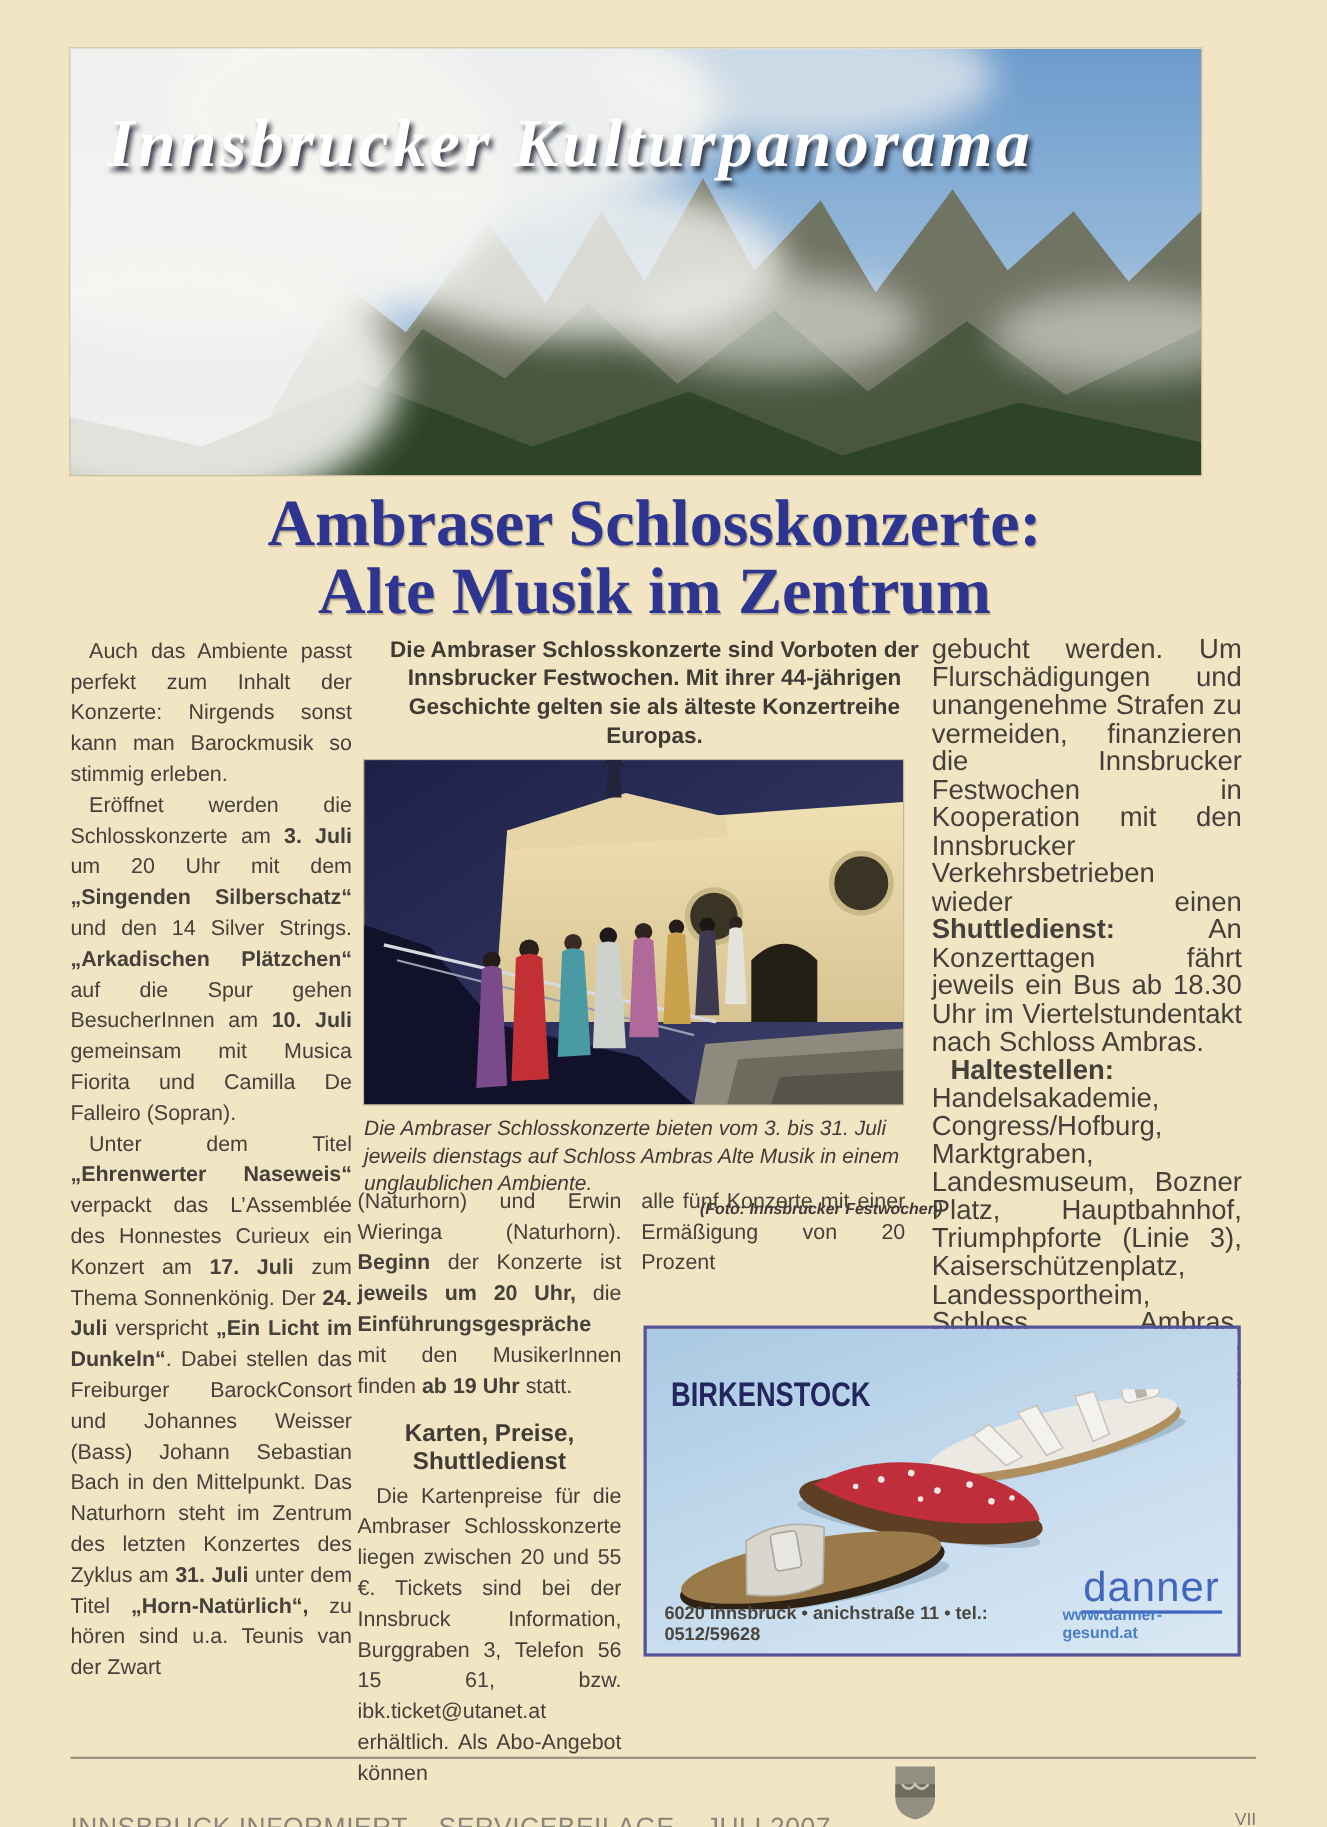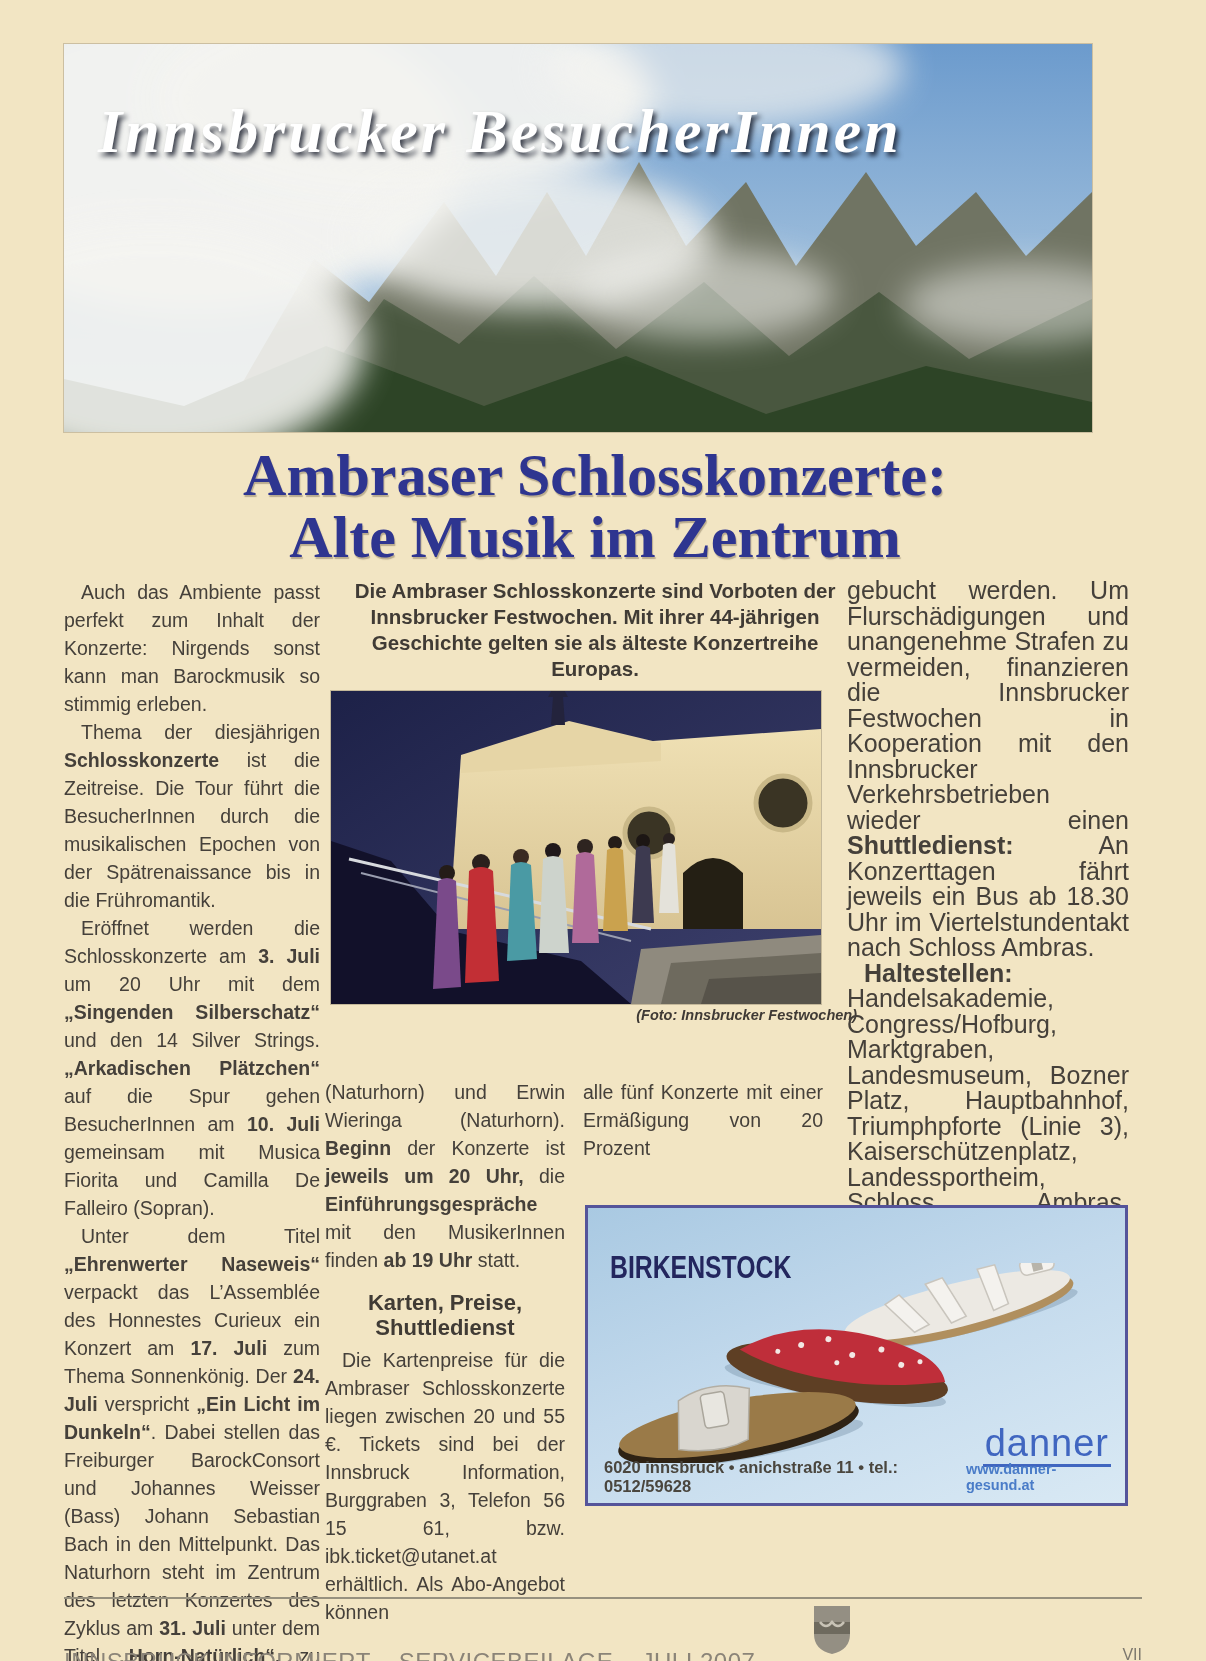--- a/index.html
+++ b/index.html
@@ -78,28 +78,27 @@
       <g fill="#f4f4f1">
         <ellipse cx="130" cy="110" rx="270" ry="160" filter="url(#soft)" opacity=".98"></ellipse>
         <ellipse cx="340" cy="55" rx="250" ry="105" filter="url(#soft)" opacity=".95"></ellipse>
         <ellipse cx="90" cy="300" rx="210" ry="120" filter="url(#soft)" opacity=".9"></ellipse>
         <ellipse cx="470" cy="195" rx="180" ry="70" filter="url(#soft)" opacity=".8"></ellipse>
         <ellipse cx="660" cy="25" rx="180" ry="60" filter="url(#soft)" opacity=".7"></ellipse>
         <ellipse cx="640" cy="250" rx="130" ry="45" filter="url(#soft)" opacity=".55"></ellipse>
         <ellipse cx="960" cy="260" rx="120" ry="40" filter="url(#soft)" opacity=".5"></ellipse>
       </g>
     </svg>
-    <div class="header-title">Innsbrucker BesucherInnen</div>
+    <div class="header-title">Innsbrucker Kulturpanorama</div>
   </div>
 
   <h1 class="headline"><span>Ambraser Schlosskonzerte:</span><br><span>Alte Musik im Zentrum</span></h1>
 
   <div class="col col-left">
     <p class="para indent"><span>Auch das Ambiente passt perfekt zum Inhalt der Konzerte: Nirgends sonst kann man Barockmusik so stimmig erleben.</span></p>
-    <p class="para indent"><span>Thema der diesjährigen </span><b>Schlosskonzerte</b><span> ist die Zeitreise. Die Tour führt die BesucherInnen durch die musikalischen Epochen von der Spätrenaissance bis in die Frühromantik.</span></p>
     <p class="para indent"><span>Eröffnet werden die Schlosskonzerte am </span><b>3. Juli</b><span> um 20 Uhr mit dem </span><b>„Singenden Silberschatz“</b><span> und den 14 Silver Strings. </span><b>„Arkadischen Plätzchen“</b><span> auf die Spur gehen BesucherInnen am </span><b>10. Juli</b><span> gemeinsam mit Musica Fiorita und Camilla De Falleiro (Sopran).</span></p>
     <p class="para indent"><span>Unter dem Titel </span><b>„Ehrenwerter Naseweis“</b><span> verpackt das L’Assemblée des Honnestes Curieux ein Konzert am </span><b>17. Juli</b><span> zum Thema Sonnenkönig. Der </span><b>24. Juli</b><span> verspricht </span><b>„Ein Licht im Dunkeln“</b><span>. Dabei stellen das Freiburger BarockConsort und Johannes Weisser (Bass) Johann Sebastian Bach in den Mittelpunkt. Das Naturhorn steht im Zentrum des letzten Konzertes des Zyklus am </span><b>31. Juli</b><span> unter dem Titel </span><b>„Horn-Natürlich“,</b><span> zu hören sind u.a. Teunis van der Zwart</span></p>
   </div>
 
   <div class="col mid-top">
     <p class="intro">Die Ambraser Schlosskonzerte sind Vorboten der Innsbrucker Festwochen. Mit ihrer 44-jährigen Geschichte gelten sie als älteste Konzertreihe Europas.</p>
     <div class="photo">
       <svg viewBox="0 0 490 313" preserveAspectRatio="none" aria-hidden="true">
         <defs>
           <linearGradient id="nightsky" x1="0" y1="0" x2="1" y2="1">
@@ -147,20 +146,21 @@
             <path d="M276,159 Q284,154 292,159 L297,240 L272,240 Z" fill="#caa24e"></path>
           <circle cx="312" cy="150" r="7" fill="#1c1614"></circle>
             <path d="M305,157 Q312,152 319,157 L323,232 L301,232 Z" fill="#3d3a50"></path>
           <circle cx="338" cy="148" r="6" fill="#2a2220"></circle>
             <path d="M332,154 Q338,150 344,154 L348,222 L328,222 Z" fill="#e4e2da"></path>
           <circle cx="116" cy="182" r="8" fill="#241c18"></circle>
             <path d="M107,190 Q116,184 125,190 L130,296 L102,298 Z" fill="#7a4a8a"></path>
         </g>
       </svg>
     </div>
+    <p class="caption">Die Ambraser Schlosskonzerte bieten vom 3. bis 31. Juli jeweils dienstags auf Schloss Ambras Alte Musik in einem unglaublichen Ambiente.</p>
     <p class="credit">(Foto: Innsbrucker Festwochen)</p>
   </div>
 
   <div class="col col-midA">
     <p class="para"><span>(Naturhorn) und Erwin Wieringa (Naturhorn). </span><b>Beginn</b><span> der Konzerte ist </span><b>jeweils um 20 Uhr,</b><span> die </span><b>Einführungsgespräche</b><span> mit den MusikerInnen finden </span><b>ab 19 Uhr</b><span> statt.</span></p>
     <h2 class="section-heading"><span>Karten, Preise,</span><br><span>Shuttledienst</span></h2>
     <p class="para indent"><span>Die Kartenpreise für die Ambraser Schlosskonzerte liegen zwischen 20 und 55 €. Tickets sind bei der Innsbruck Information, Burggraben 3, Telefon 56 15 61, bzw. ibk.ticket@utanet.at erhältlich. Als Abo-Angebot können</span></p>
   </div>
   <div class="col col-midB">
     <p class="para"><span>alle fünf Konzerte mit einer Ermäßigung von 20 Prozent</span></p>

